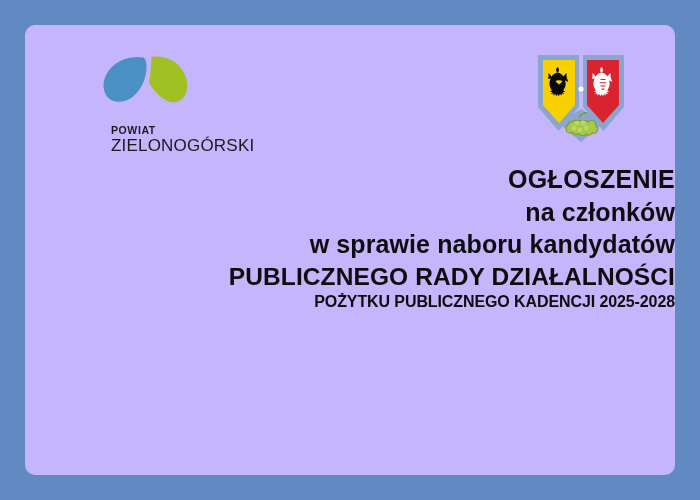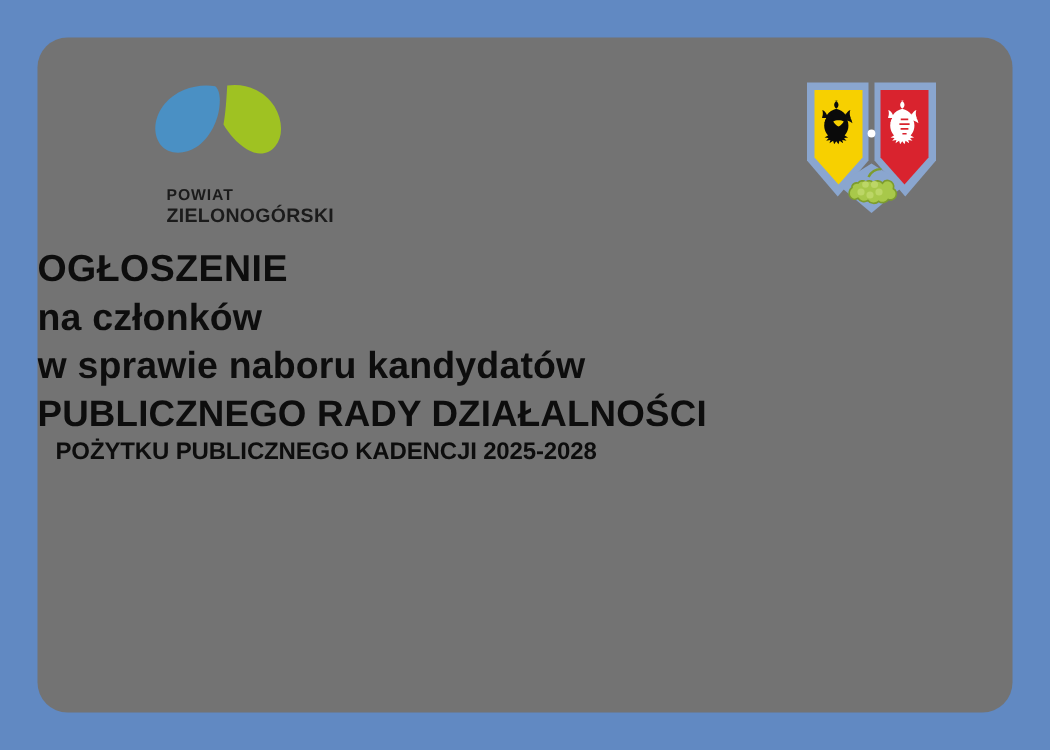--- a/index.html
+++ b/index.html
@@ -21,22 +21,22 @@
     background: #6189c2;
     box-sizing: border-box;
   }
 
   #card {
     position: absolute;
     left: 25px;
     top: 25px;
     width: 650px;
     height: 450px;
-    background: #737373;
-    border-radius: 20px;
+    background: #c4b5fd;
+    border-radius: 10px;
     box-sizing: border-box;
     overflow: hidden;
   }
 
   
   #county-logo {
     position: absolute;
     left: 63px;
     top: 28px;
     width: 130px;
@@ -61,43 +61,43 @@
   }
   #county-logo .logo-text .l1 {
     display: block;
     font-size: 10.5px;
     font-weight: 700;
     letter-spacing: 0.6px;
     color: #1b1b1b;
   }
   #county-logo .logo-text .l2 {
     display: block;
-    font-size: 13px;
-    font-weight: 700;
+    font-size: 17px;
+    font-weight: 400;
     letter-spacing: 0.2px;
     color: #1b1b1b;
     margin-top: 1px;
   }
 
   
   #coat-of-arms {
     position: absolute;
     left: 496px;
     top: 20px;
     width: 120px;
     height: 110px;
   }
 
   
   #headline {
     position: absolute;
     left: 0;
     top: 138px;
     width: 650px;
-    text-align: left;
+    text-align: right;
   }
   #headline .line {
     display: block;
     color: #0d0d0d;
     font-weight: 700;
     line-height: 1.30;
     white-space: nowrap;
   }
   #headline .line-1 { font-size: 25px; letter-spacing: 0.3px; }
   #headline .line-2 { font-size: 25px; letter-spacing: 0.1px; }

